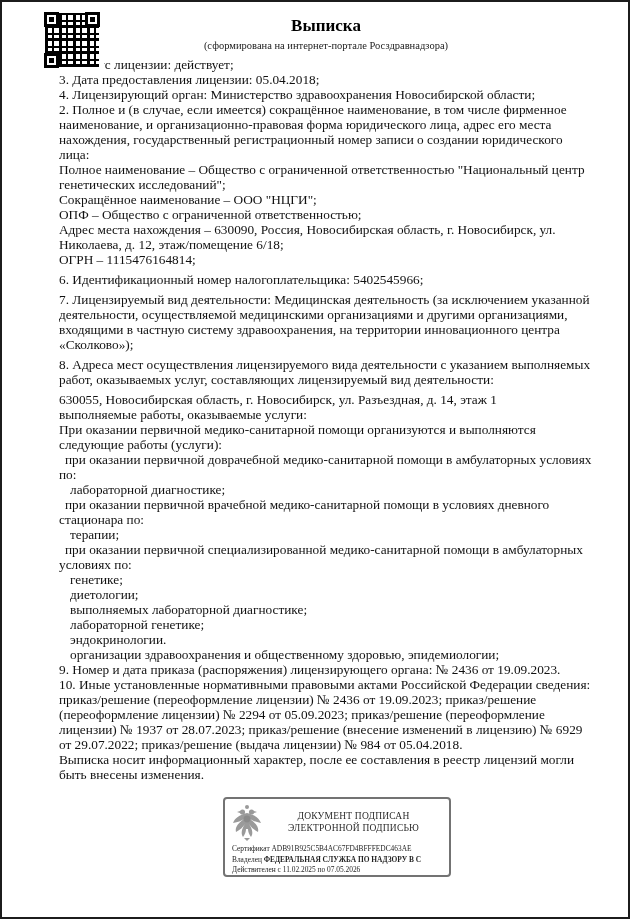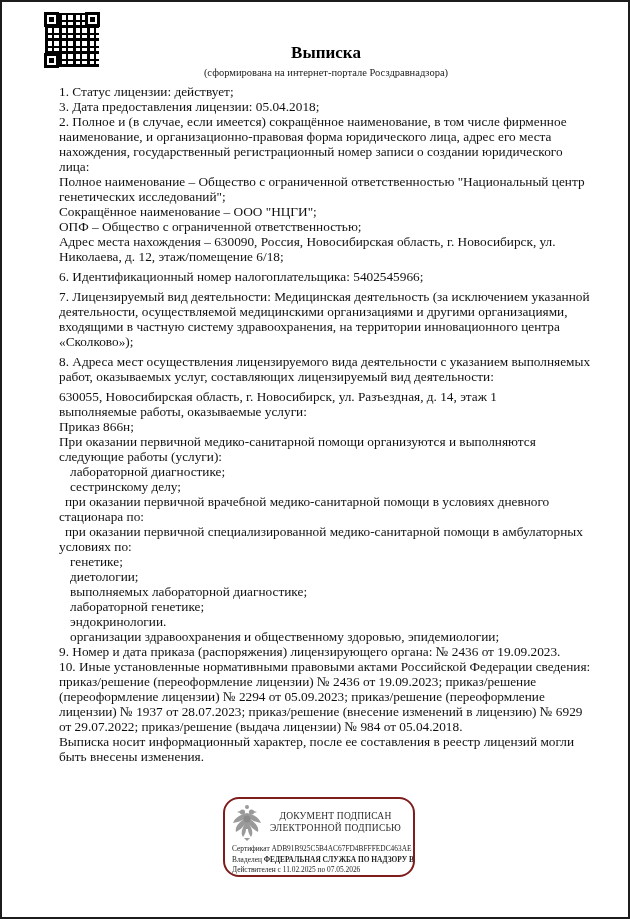--- a/index.html
+++ b/index.html
@@ -28,37 +28,37 @@
     position:absolute;width:15px;height:15px;background:#fff;
     border:3px solid #000;box-sizing:border-box;
   }
   .finder::after{
     content:"";position:absolute;left:2px;top:2px;width:5px;height:5px;background:#000;
   }
   .finder.tl{left:4px;top:4px;}
   .finder.tr{right:4px;top:4px;}
   .finder.bl{left:4px;bottom:4px;}
   
-  .header{padding:13px 35px 0 57px;margin-top:27px;}
+  .header{padding:13px 35px 0 57px;}
   .title{
     text-align:center;font-weight:bold;font-size:17px;line-height:22px;color:#000;
   }
   .subtitle{
     text-align:center;font-size:10.5px;line-height:14px;margin-top:2px;color:#1a1a1a;
   }
   
   .content{margin:4px 33px 0 57px;font-size:13.3px;line-height:15px;}
   .content p{margin:0;}
   .content p.gap{margin-top:5px;}
   .content p.ind1{text-indent:6px;}
   .content p.ind2{padding-left:11px;}
   
   .stamp{
-    position:absolute;left:221px;top:795px;width:192px;height:80px;
-    box-sizing:border-box;border:2px solid #7f1d1d;border-radius:16px;
+    position:absolute;left:221px;top:795px;width:228px;height:80px;
+    box-sizing:border-box;border:2px solid #737373;border-radius:4px;
     background:#fff;overflow:hidden;
   }
   .stamp-top{display:flex;align-items:center;padding:5px 4px 1px 7px;}
   .eagle{width:30px;height:37px;flex:none;}
   .stamp-title{
     flex:1;text-align:center;font-size:9.5px;line-height:11.5px;
     color:#2b2b2b;letter-spacing:0.2px;
   }
   .stamp-lines{
     padding:2px 8px 0 7px;font-size:7.4px;line-height:10.6px;color:#1f1f1f;white-space:nowrap;
@@ -78,35 +78,37 @@
   </div>
 
   <div class="header">
     <div class="title">Выписка</div>
     <div class="subtitle">(сформирована на интернет-портале Росздравнадзора)</div>
   </div>
 
   <div class="content">
     <p>1. Статус лицензии: действует;</p>
     <p>3. Дата предоставления лицензии: 05.04.2018;</p>
+    <p>4. Лицензирующий орган: Министерство здравоохранения Новосибирской области;</p>
     <p>2. Полное и (в случае, если имеется) сокращённое наименование, в том числе фирменное наименование, и организационно-правовая форма юридического лица, адрес его места нахождения, государственный регистрационный номер записи о создании юридического лица:</p>
     <p>Полное наименование – Общество с ограниченной ответственностью "Национальный центр генетических исследований";</p>
     <p>Сокращённое наименование – ООО "НЦГИ";</p>
     <p>ОПФ – Общество с ограниченной ответственностью;</p>
     <p>Адрес места нахождения – 630090, Россия, Новосибирская область, г. Новосибирск, ул. Николаева, д. 12, этаж/помещение 6/18;</p>
+    <p>ОГРН – 1115476164814;</p>
     <p class="gap">6. Идентификационный номер налогоплательщика: 5402545966;</p>
     <p class="gap">7. Лицензируемый вид деятельности: Медицинская деятельность (за исключением указанной деятельности, осуществляемой медицинскими организациями и другими организациями, входящими в частную систему здравоохранения, на территории инновационного центра «Сколково»);</p>
     <p class="gap">8. Адреса мест осуществления лицензируемого вида деятельности с указанием выполняемых работ, оказываемых услуг, составляющих лицензируемый вид деятельности:</p>
     <p class="gap">630055, Новосибирская область, г. Новосибирск, ул. Разъездная, д. 14, этаж 1</p>
     <p>выполняемые работы, оказываемые услуги:</p>
-    <p>Приказ 866н;</p>
     <p>При оказании первичной медико-санитарной помощи организуются и выполняются следующие работы (услуги):</p>
+    <p class="ind1">при оказании первичной доврачебной медико-санитарной помощи в амбулаторных условиях по:</p>
     <p class="ind2">лабораторной диагностике;</p>
-    <p class="ind2">сестринскому делу;</p>
     <p class="ind1">при оказании первичной врачебной медико-санитарной помощи в условиях дневного стационара по:</p>
+    <p class="ind2">терапии;</p>
     <p class="ind1">при оказании первичной специализированной медико-санитарной помощи в амбулаторных условиях по:</p>
     <p class="ind2">генетике;</p>
     <p class="ind2">диетологии;</p>
     <p class="ind2">выполняемых лабораторной диагностике;</p>
     <p class="ind2">лабораторной генетике;</p>
     <p class="ind2">эндокринологии.</p>
     <p class="ind2">организации здравоохранения и общественному здоровью, эпидемиологии;</p>
     <p>9. Номер и дата приказа (распоряжения) лицензирующего органа: № 2436 от 19.09.2023.</p>
     <p>10. Иные установленные нормативными правовыми актами Российской Федерации сведения: приказ/решение (переоформление лицензии) № 2436 от 19.09.2023; приказ/решение (переоформление лицензии) № 2294 от 05.09.2023; приказ/решение (переоформление лицензии) № 1937 от 28.07.2023; приказ/решение (внесение изменений в лицензию) № 6929 от 29.07.2022; приказ/решение (выдача лицензии) № 984 от 05.04.2018.</p>
     <p>Выписка носит информационный характер, после ее составления в реестр лицензий могли быть внесены изменения.</p>

